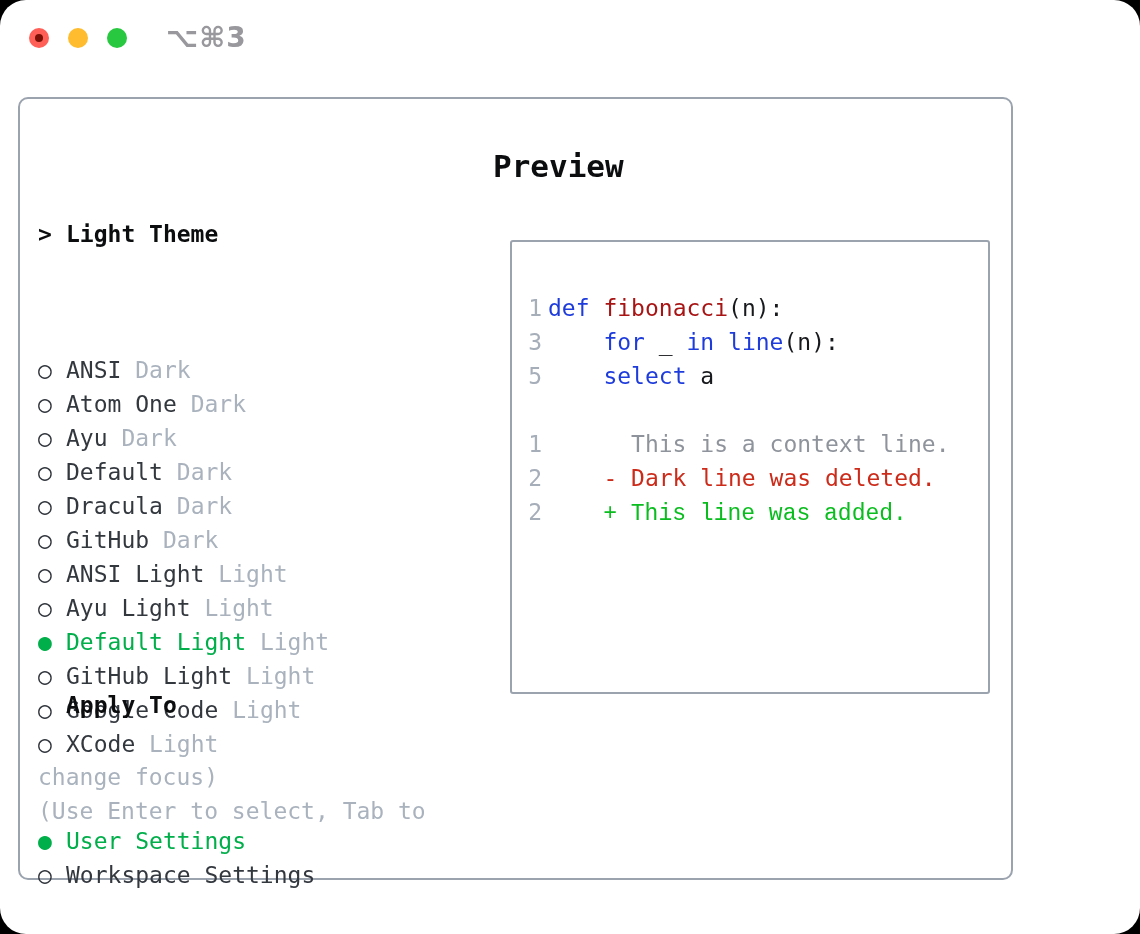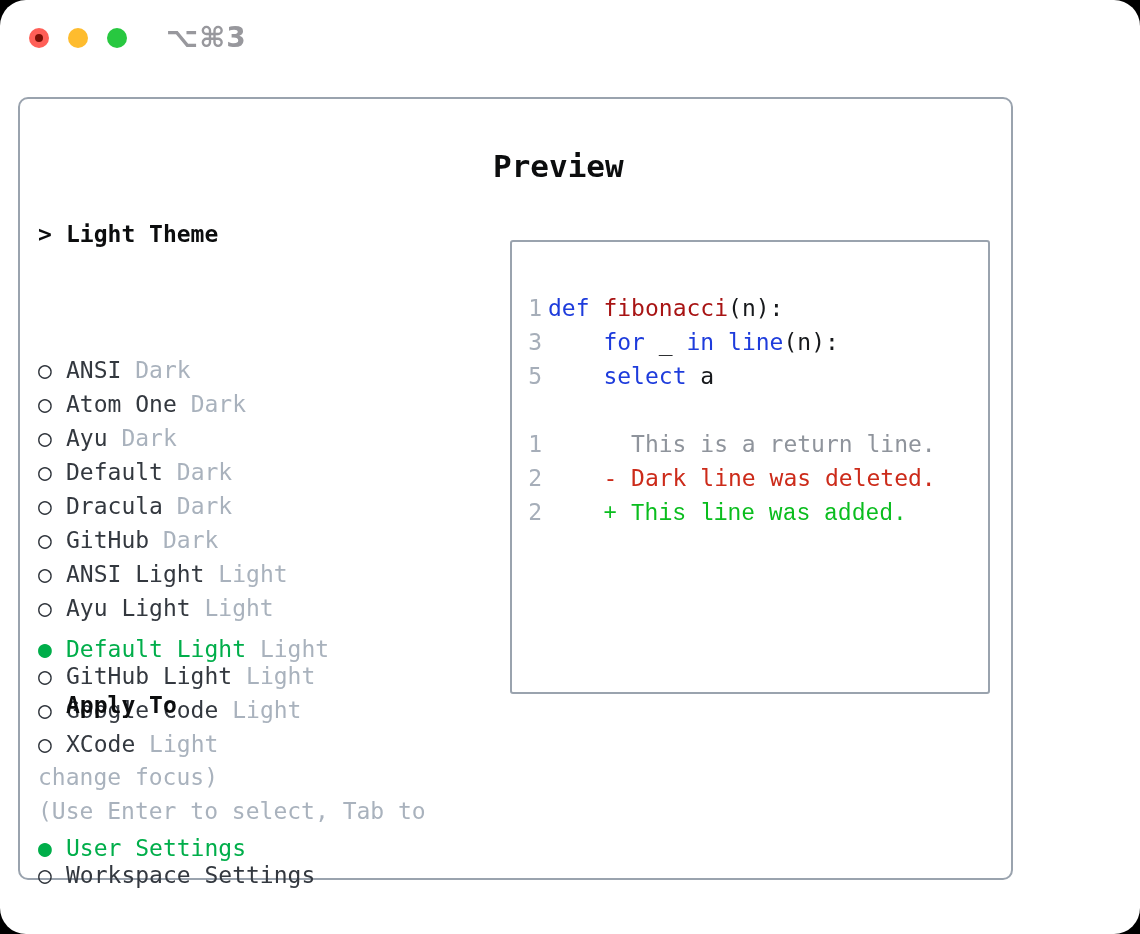--- a/index.html
+++ b/index.html
@@ -27,21 +27,21 @@
        white-space:pre;}
   #theme-list{left:38px;top:149px;}
   #apply-list{left:38px;top:620px;}
   #help-text{left:38px;top:760px;color:var(--dim-gray);}
   .row{height:34px;display:flex;align-items:baseline;}
   .row .marker{display:inline-block;width:28px;flex:0 0 28px;}
   .row.header{font-weight:bold;color:var(--heading-black);}
   .row .name{}
   .row .suffix{color:var(--dim-gray);}
   .row .suffix::before{content:" ";}
-  .row.selected .name{color:var(--selection-green);margin-top:7px;}
+  .row.selected .name{color:var(--selection-green);}
   .row.selected .marker{color:var(--selection-green);}
 
   
   .preview-label{position:absolute;left:493px;top:149px;font-size:31px;line-height:34px;
        font-weight:bold;color:var(--heading-black);}
   .preview-box{position:absolute;left:510px;top:200px;width:472px;height:401px;
        border:2px solid var(--border-gray);border-radius:3px;background:#fff;
        padding:49px 0 0 4px;box-sizing:content-box;overflow:hidden;margin-top:40px;}
   .pline{height:34px;line-height:34px;font-size:23px;white-space:pre;color:#17191c;}
   .pline .gut{display:inline-block;width:26px;text-align:right;margin-right:6px;
@@ -83,19 +83,19 @@
   <div class="preview-label">Preview</div>
 
   <div class="preview-box">
     <div id="code-block">
         <div class="pline"><span class="gut">1</span><span class="c-keyword">def</span><span> </span><span class="c-function">fibonacci</span><span>(n):</span></div>
         <div class="pline"><span class="gut">3</span><span>    </span><span class="c-keyword">for</span><span> _ </span><span class="c-keyword">in</span><span> </span><span class="c-keyword">line</span><span>(n):</span></div>
         <div class="pline"><span class="gut">5</span><span>    </span><span class="c-keyword">select</span><span> a</span></div>
       </div>
     <div class="pline"> </div>
     <div id="diff-block">
-        <div class="pline"><span class="gut">1</span><span class="d-context">      This is a return line.</span></div>
+        <div class="pline"><span class="gut">1</span><span class="d-context">      This is a context line.</span></div>
         <div class="pline"><span class="gut">2</span><span class="d-deleted">    - Dark line was deleted.</span></div>
         <div class="pline"><span class="gut">2</span><span class="d-added">    + This line was added.</span></div>
       </div>
   </div>
 
 </div>
 
 </body></html>

